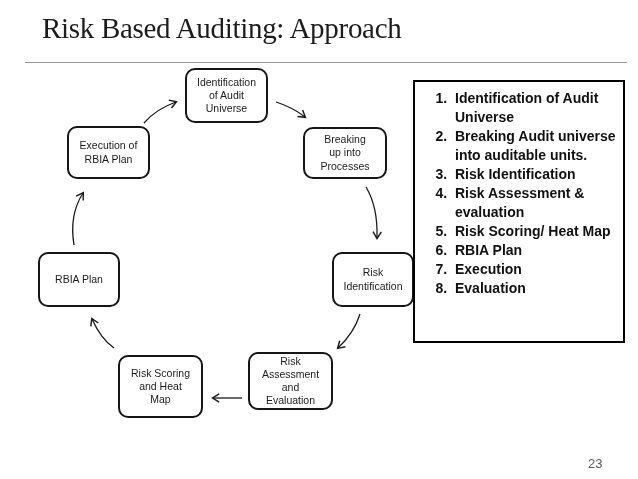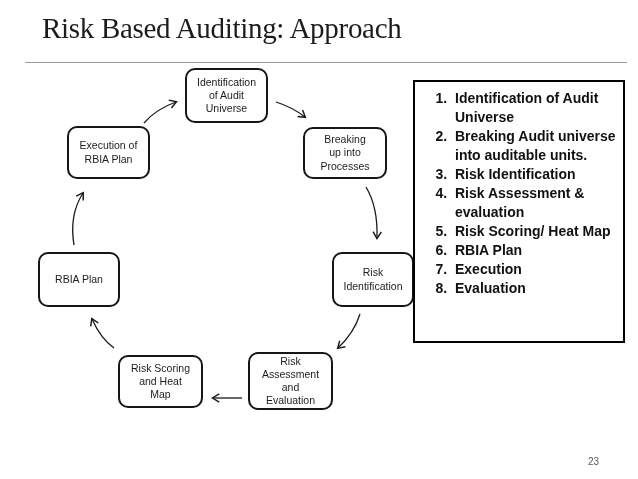--- a/index.html
+++ b/index.html
@@ -47,21 +47,21 @@
     justify-content:center;
     text-align:center;
     font-size:10.5px;
     line-height:1.25;
     color:#1c1c1c;
   }
   .node-1{left:185px;top:68px;width:83px;height:55px;padding:0 5px;}
   .node-2{left:303px;top:127px;width:84px;height:52px;padding:0 28px;}
   .node-3{left:332px;top:252px;width:82px;height:55px;padding:0 6px;}
   .node-4{left:248px;top:352px;width:85px;height:58px;padding:12px 11px;}
-  .node-5{left:118px;top:355px;width:85px;height:53px;padding:2px 9px;}
+  .node-5{left:118px;top:355px;width:85px;height:63px;padding:2px 9px;}
   .node-6{left:38px;top:252px;width:82px;height:55px;padding:0 8px;}
   .node-7{left:67px;top:126px;width:83px;height:53px;padding:0 10px;}
   .summary-panel{
     position:absolute;
     left:413px;top:80px;
     width:212px;height:263px;
     box-sizing:border-box;
     background:#ffffff;
     border:2px solid #000000;
     padding:7px 4px 0 0;
@@ -73,21 +73,21 @@
     font-weight:700;
     line-height:19px;
     color:#111111;
   }
   .summary-panel li{
     padding-left:4px;
   }
   .page-number{
     position:absolute;
     left:588px;top:456px;
-    font-size:10px;
+    font-size:13px;
     color:#595959;
   }
 </style>
 </head>
 <body>
 
 <div class="slide">
 
   <h1 class="slide-title">Risk Based Auditing: Approach</h1>
   <div class="title-rule"></div>

